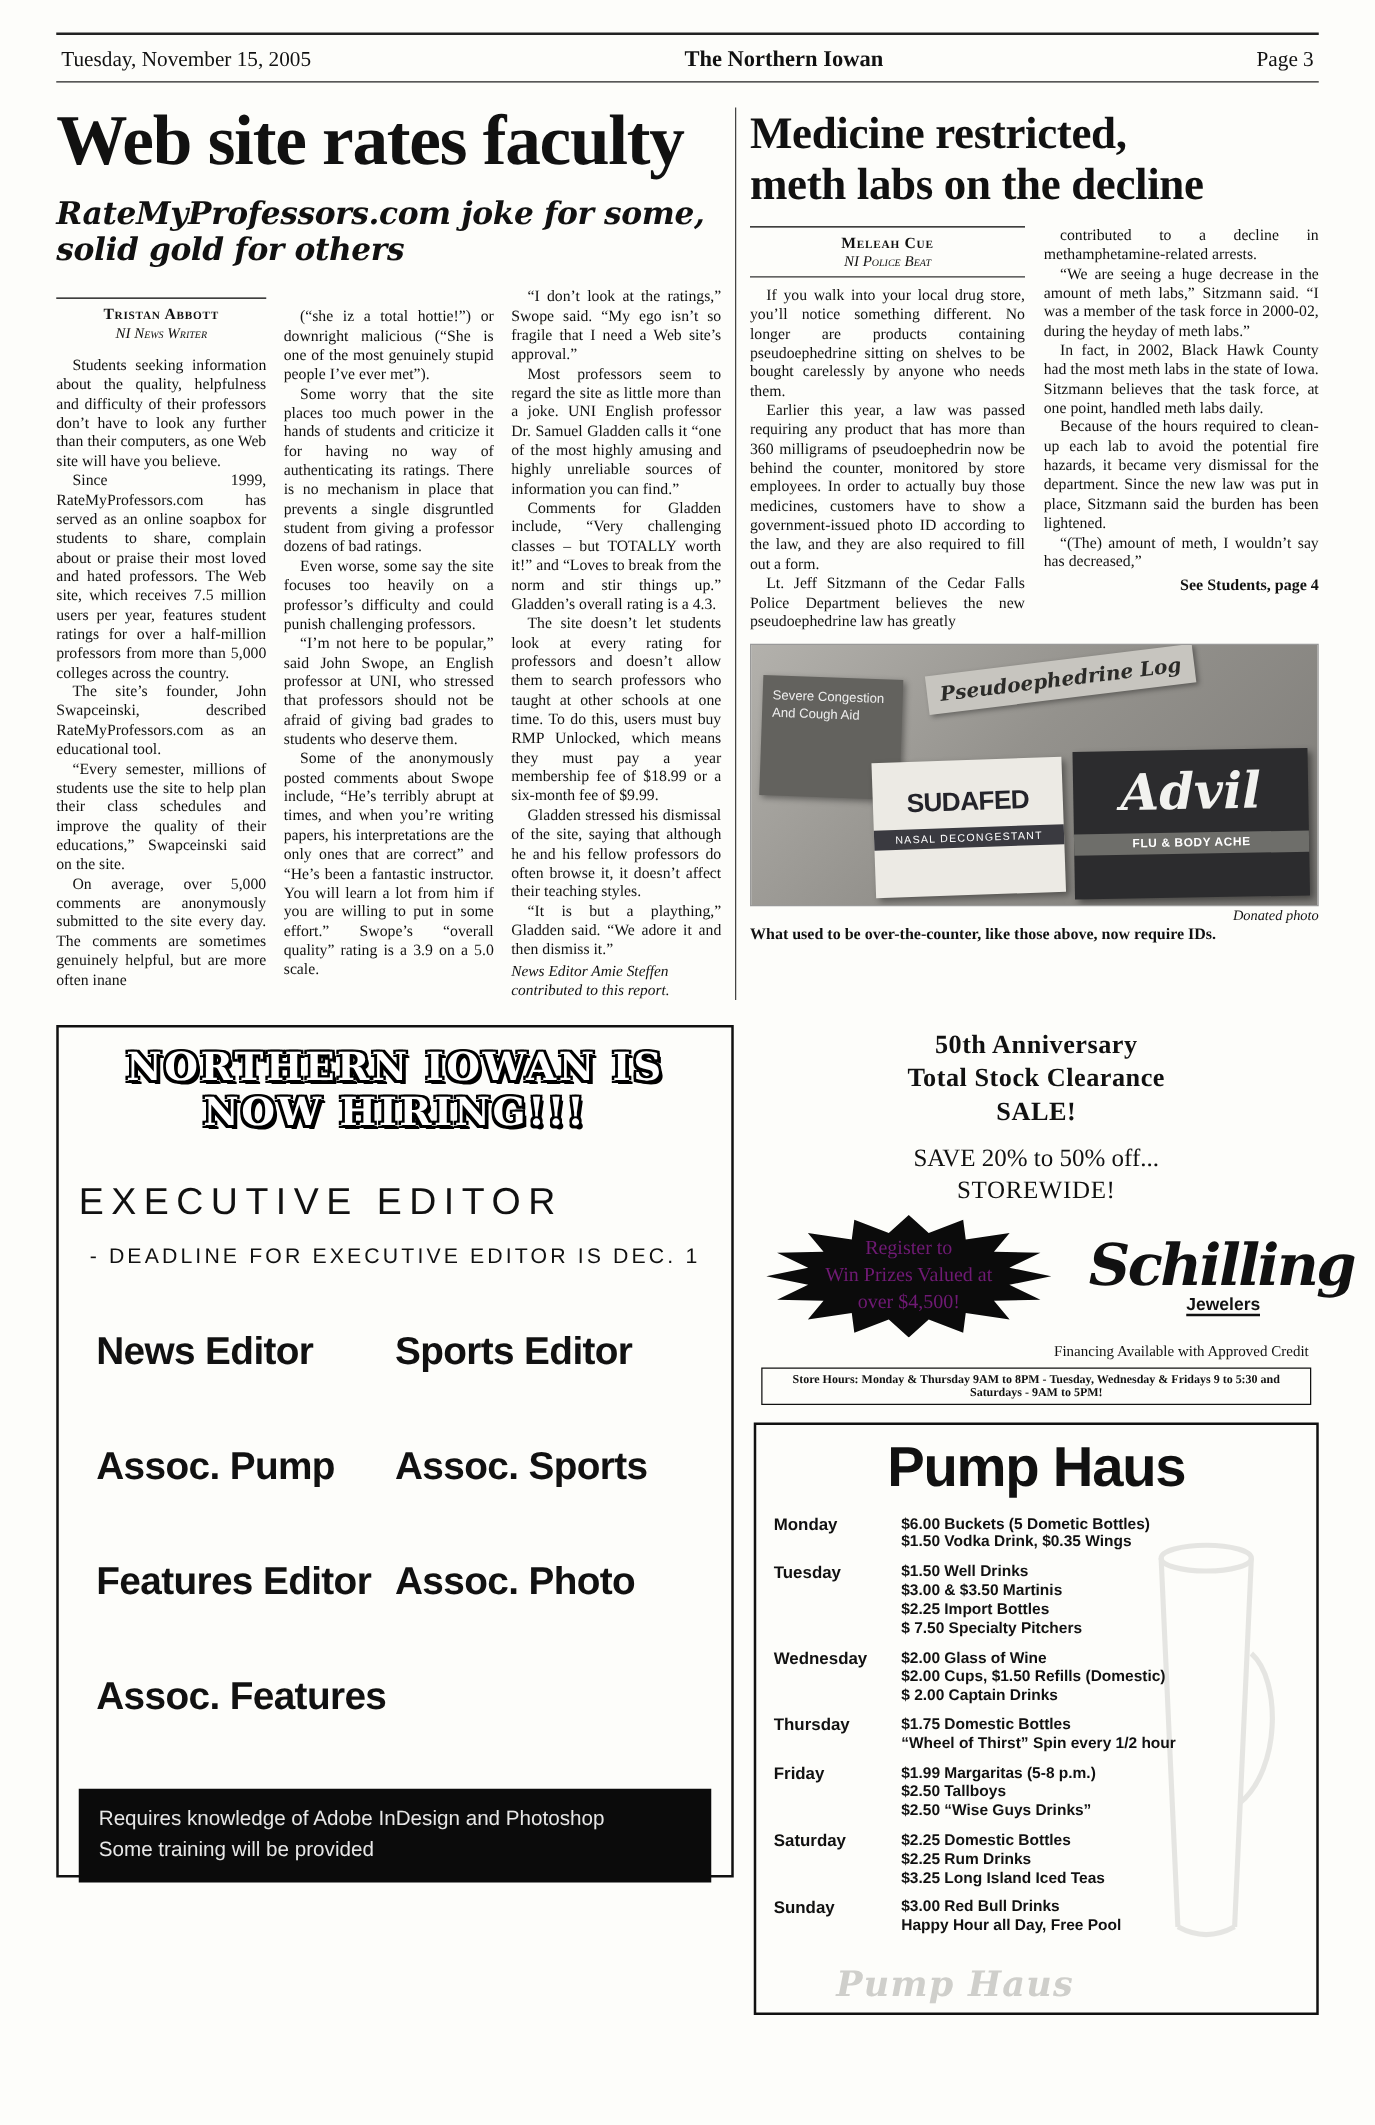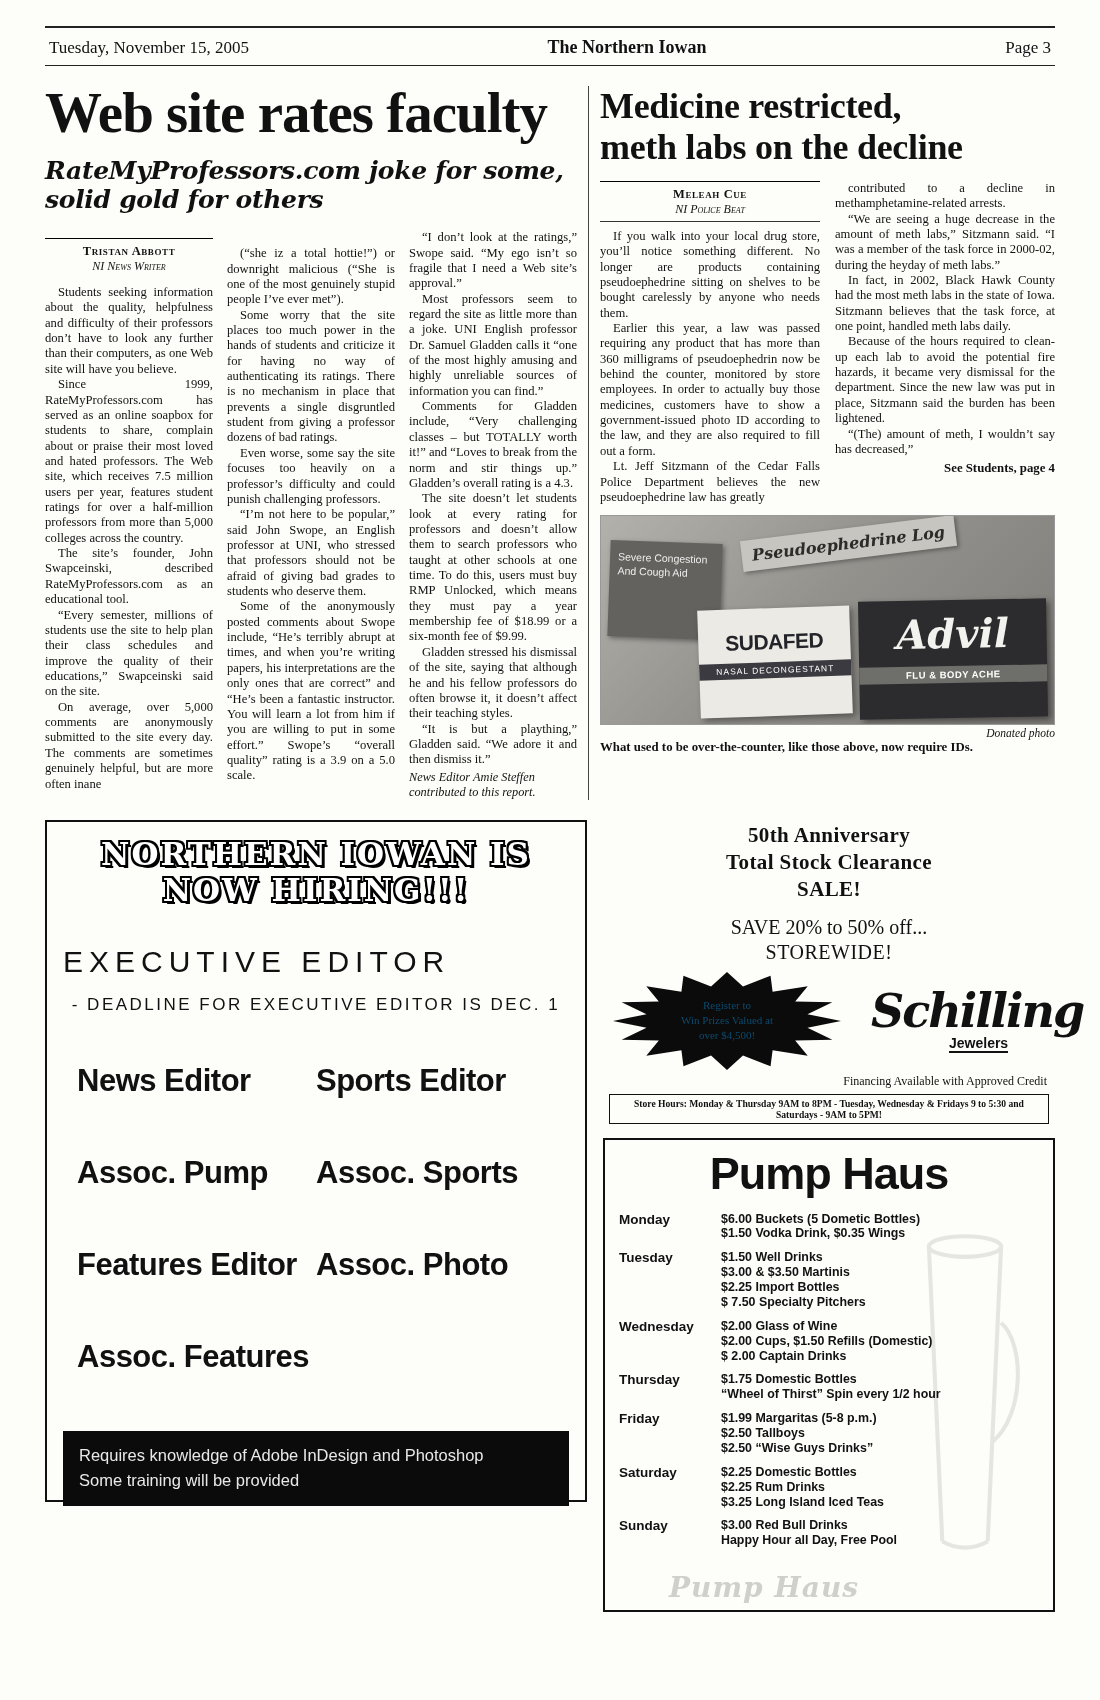--- a/index.html
+++ b/index.html
@@ -66,21 +66,21 @@
 
   .right-ads { flex: 1; display: flex; flex-direction: column; }
 
   .jewelry-ad { text-align: center; padding: 2px 6px 0; }
   .jw-title-line { font-size: 21px; font-weight: bold; line-height: 1.3; letter-spacing: 0.4px; }
   .jw-save { font-size: 20px; margin-top: 12px; }
   .jw-store { font-size: 20px; margin-top: 2px; letter-spacing: 0.5px; }
   .jw-mid { display: flex; align-items: center; justify-content: space-between; margin-top: 8px; padding: 0 4px; }
   .starburst { position: relative; width: 228px; height: 98px; }
   .starburst svg { position: absolute; inset: 0; width: 100%; height: 100%; }
-  .burst-text { position: absolute; inset: 0; display: flex; flex-direction: column; align-items: center; justify-content: center; color: #0c4a6e; font-size: 11px; line-height: 1.35; }
+  .burst-text { position: absolute; inset: 0; display: flex; flex-direction: column; align-items: center; justify-content: center; color: #701a75; font-size: 16px; line-height: 1.35; }
   .schilling { width: 180px; text-align: left; position: relative; padding-left: 6px; }
   .sch-script { font-family: "DejaVu Serif", serif; font-style: italic; font-weight: bold; font-size: 46px; line-height: 1; letter-spacing: -2px; }
   .sch-sub { font-family: "Liberation Sans", sans-serif; font-weight: bold; font-size: 14px; border-bottom: 2px solid #111; display: inline-block; margin-left: 78px; margin-top: -4px; }
   .jw-financing { text-align: right; font-size: 12px; margin-top: 4px; padding-right: 2px; }
   .jw-hours { border: 1px solid #111; font-size: 9.6px; font-weight: bold; padding: 3px 18px; margin-top: 5px; }
 
   .pump-ad { border: 2px solid #111; margin-top: 14px; padding: 8px 14px 12px; position: relative; overflow: hidden; font-family: "Liberation Sans", sans-serif; height: 474px; }
   .pump-title { text-align: center; font-size: 45px; font-weight: bold; letter-spacing: -1px; position: relative; z-index: 2; }
   .pump-sched { margin-top: 12px; position: relative; z-index: 2; }
   .ph-row { display: flex; margin-bottom: 9px; }

